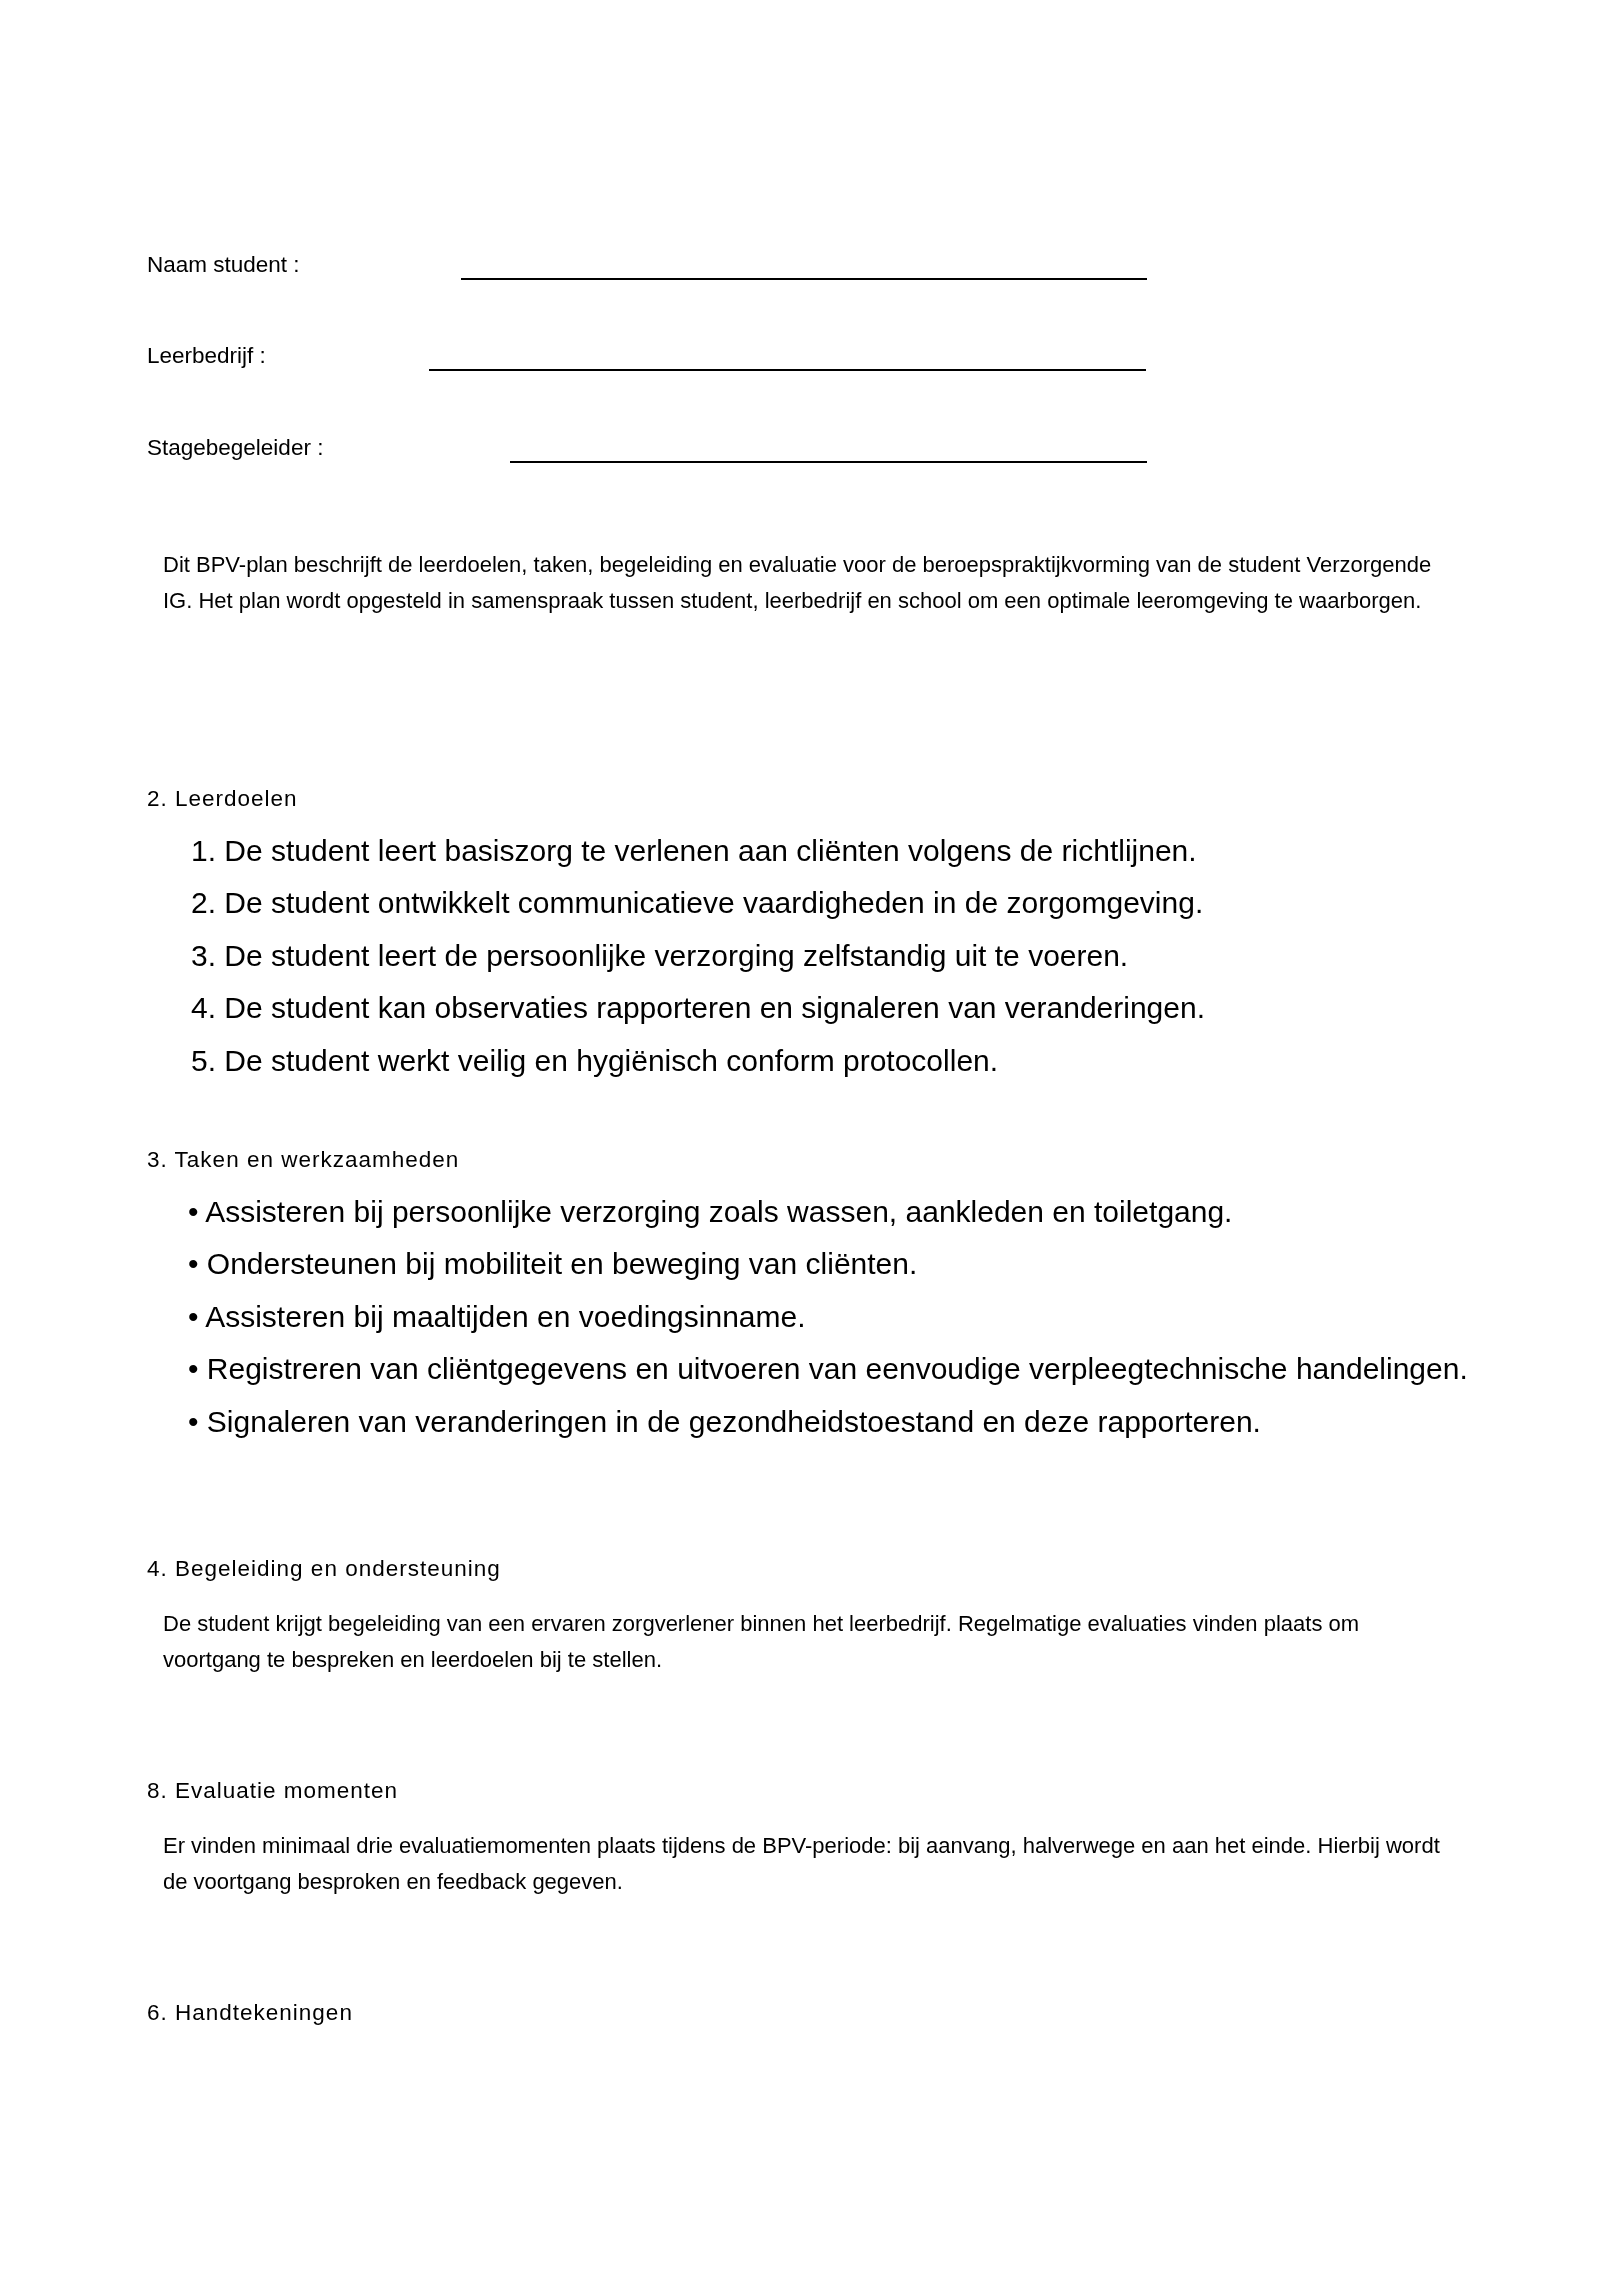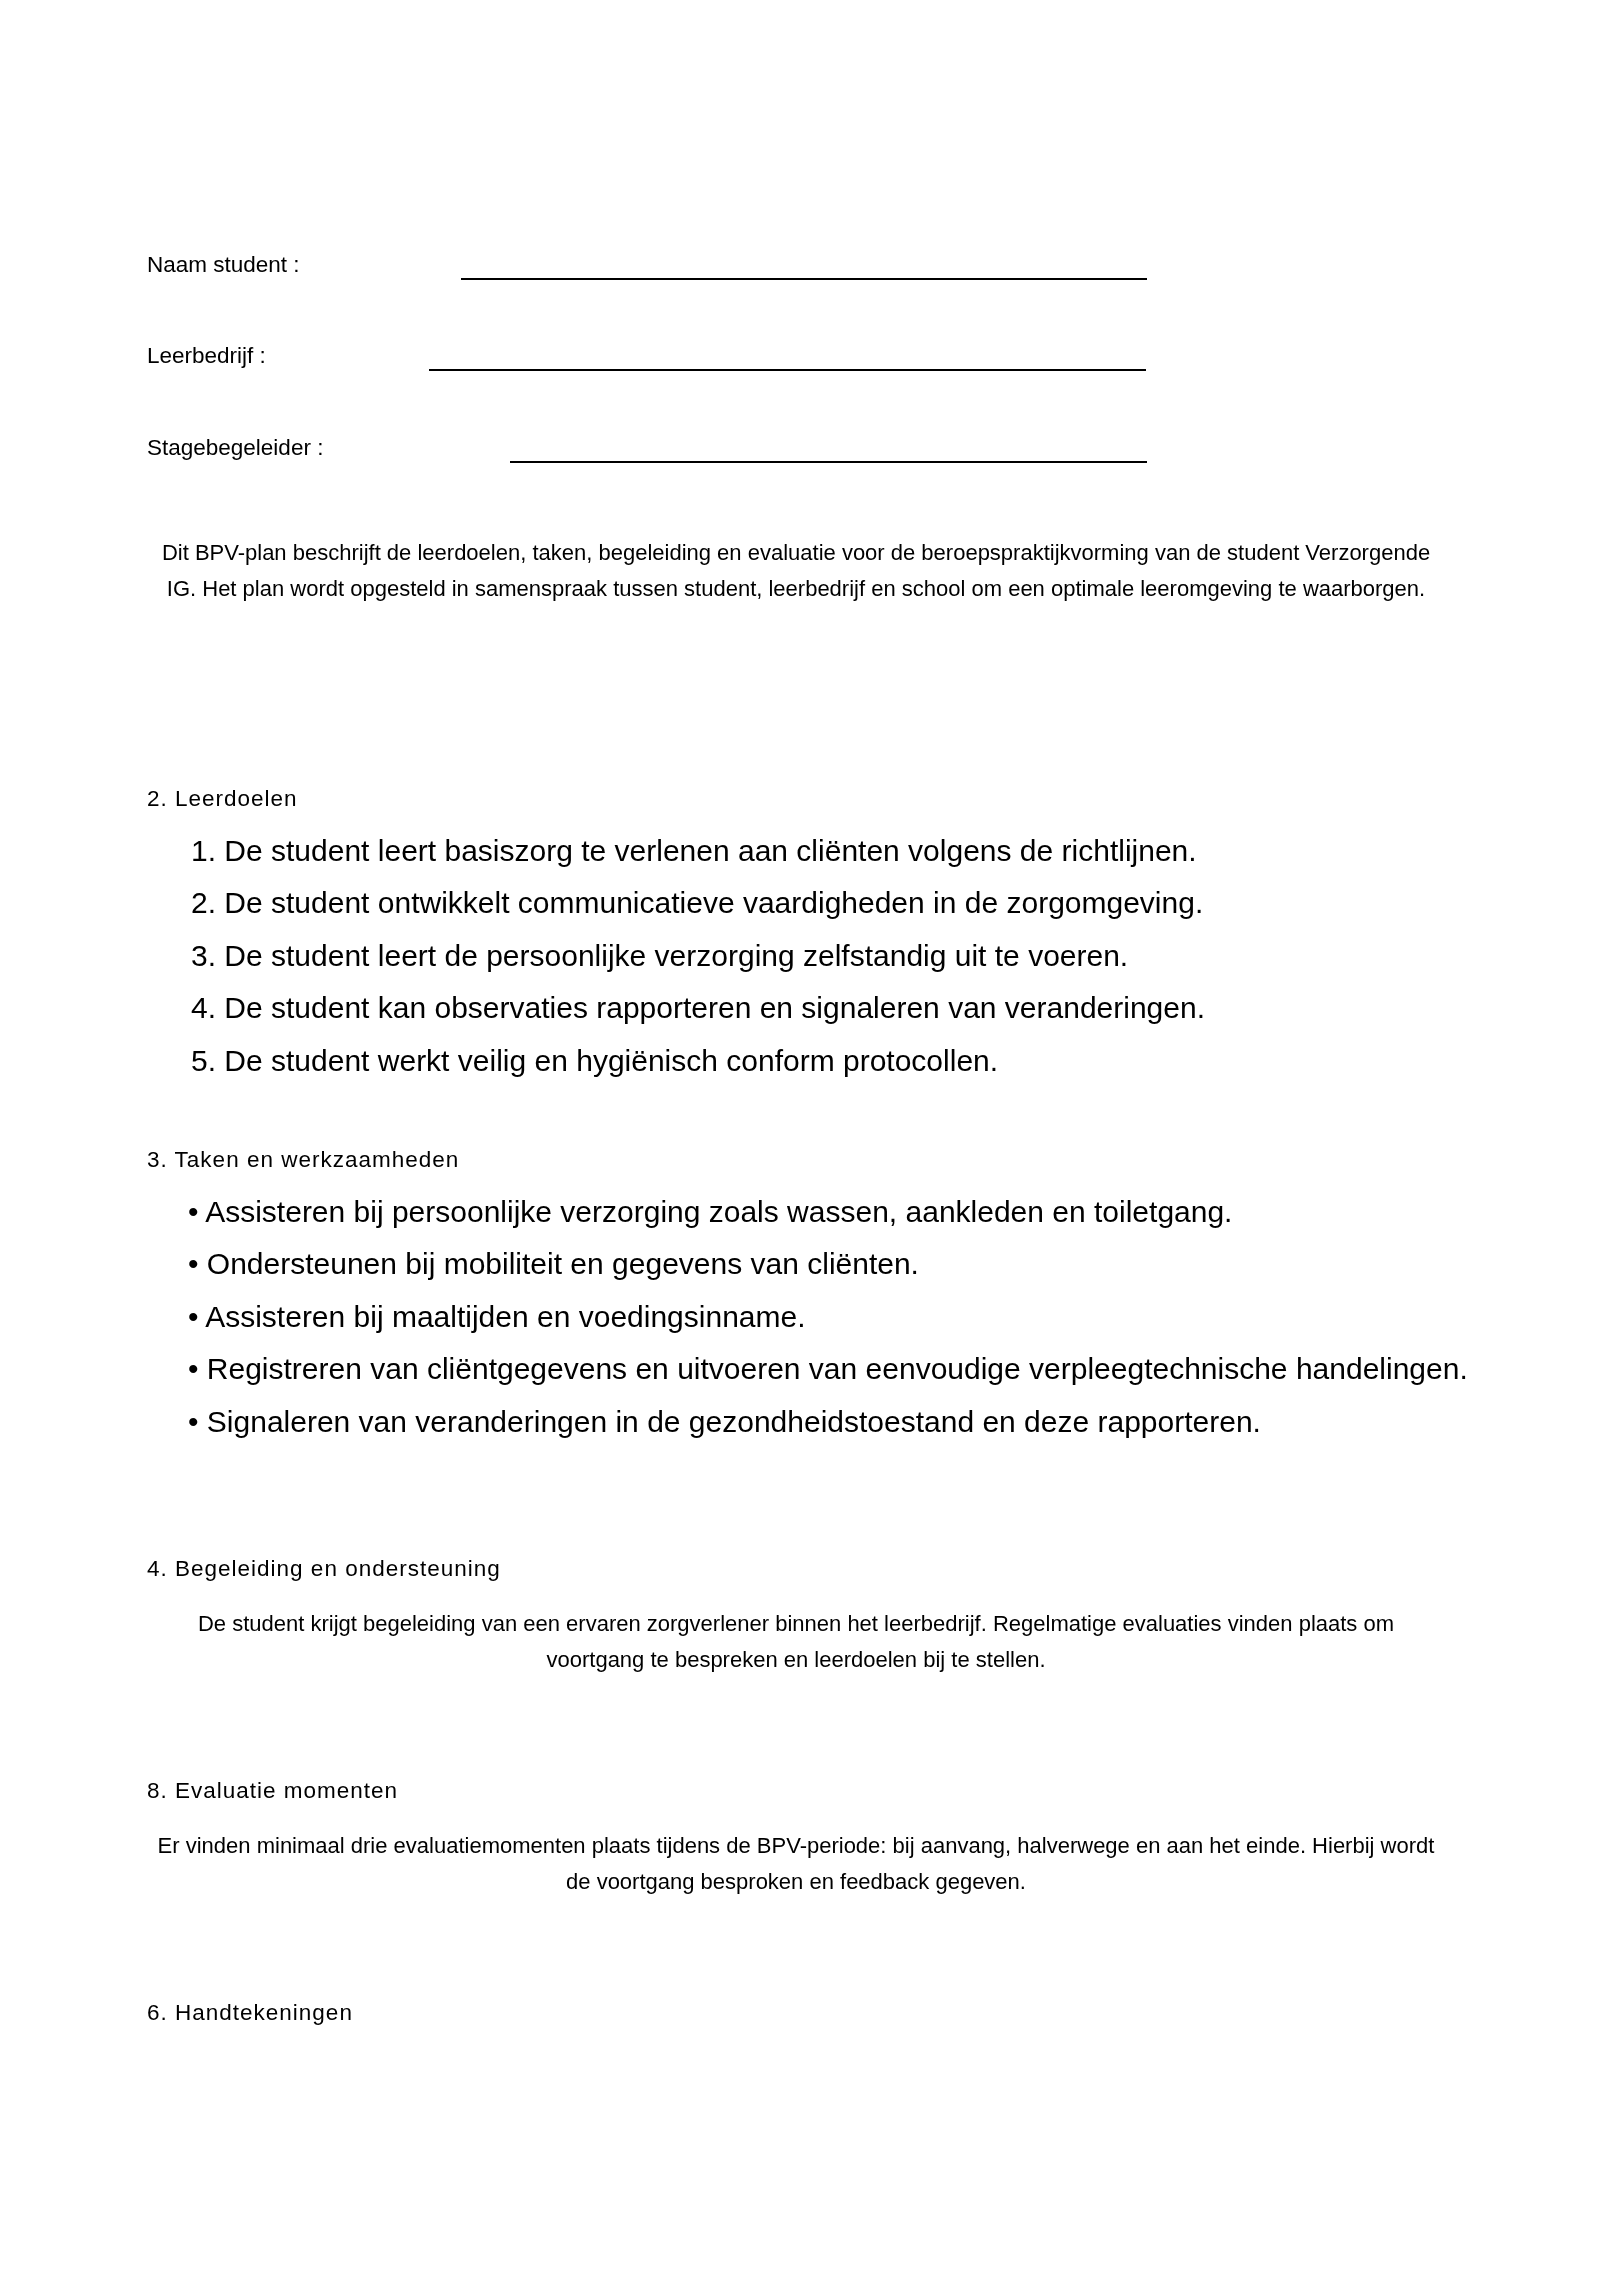--- a/index.html
+++ b/index.html
@@ -69,23 +69,23 @@
     letter-spacing: 1px;
     font-weight: 400;
     color: #000;
     margin: 0 0 21.6px 0;
     white-space: nowrap;
   }
   .para {
     font-size: 22px;
     line-height: 36px;
     color: #000;
-    margin: 4px;
+    margin: 16px;
     width: 1290px;
-    text-align: center;
+    text-align: left;
   }
   .list {
     margin: 0;
     padding: 0;
     list-style: none;
   }
   .list-item {
     font-size: 30px;
     line-height: 29px;
     color: #000;
@@ -131,21 +131,21 @@
       <li class="list-item">3. De student leert de persoonlijke verzorging zelfstandig uit te voeren.</li>
       <li class="list-item">4. De student kan observaties rapporteren en signaleren van veranderingen.</li>
       <li class="list-item">5. De student werkt veilig en hygiënisch conform protocollen.</li>
     </ul>
   </div>
 
   <div class="section" style="top:1145px;">
     <div class="section-heading">3. Taken en werkzaamheden</div>
     <ul class="list bulleted">
       <li class="list-item">• Assisteren bij persoonlijke verzorging zoals wassen, aankleden en toiletgang.</li>
-      <li class="list-item">• Ondersteunen bij mobiliteit en gegevens van cliënten.</li>
+      <li class="list-item">• Ondersteunen bij mobiliteit en beweging van cliënten.</li>
       <li class="list-item">• Assisteren bij maaltijden en voedingsinname.</li>
       <li class="list-item">• Registreren van cliëntgegevens en uitvoeren van eenvoudige verpleegtechnische handelingen.</li>
       <li class="list-item">• Signaleren van veranderingen in de gezondheidstoestand en deze rapporteren.</li>
     </ul>
   </div>
 
   <div class="section" style="top:1554px;">
     <div class="section-heading">4. Begeleiding en ondersteuning</div>
     <p class="para">De student krijgt begeleiding van een ervaren zorgverlener binnen het leerbedrijf. Regelmatige evaluaties vinden plaats om voortgang te bespreken en leerdoelen bij te stellen.</p>
   </div>

